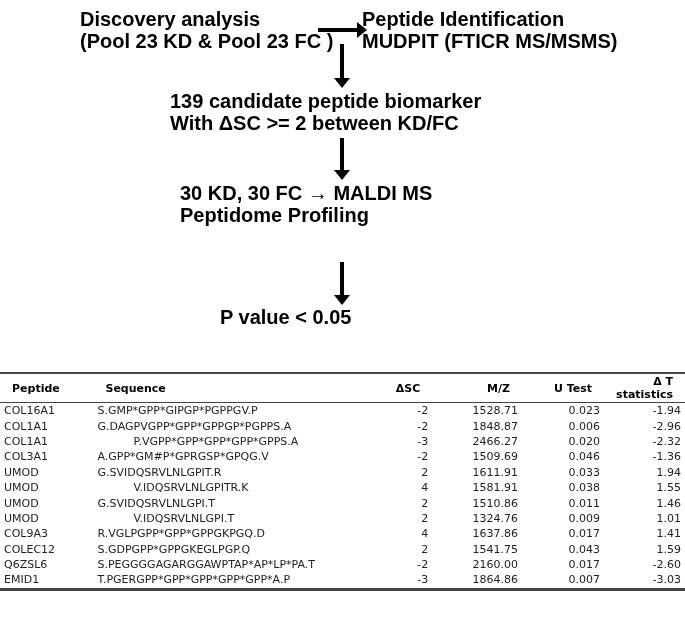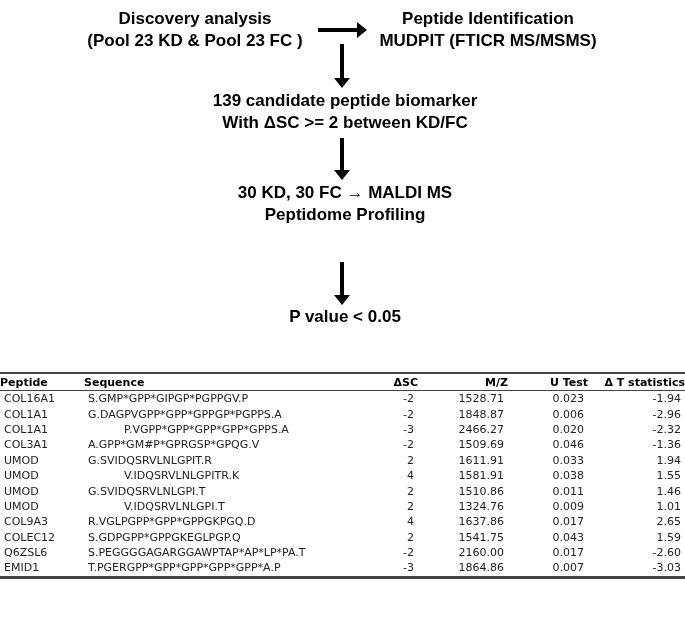--- a/index.html
+++ b/index.html
@@ -1,23 +1,23 @@
 <!DOCTYPE html>
 <html><head>
 <meta charset="utf-8">
 <style>
   html, body { margin: 0; padding: 0; background: #ffffff; }
   body { width: 685px; height: 630px; position: relative; overflow: hidden; color: #000; }
   .flow-text {
     position: absolute;
     font-family: "Liberation Sans", sans-serif;
     font-weight: bold;
-    font-size: 17px;
+    font-size: 20px;
     line-height: 22px;
-    text-align: center;
+    text-align: left;
     white-space: nowrap;
   }
   .arrow-v { position: absolute; width: 4px; background: #000; }
   .arrow-v::after {
     content: ""; position: absolute; left: -6px; bottom: -9px;
     border-left: 8px solid transparent; border-right: 8px solid transparent;
     border-top: 10px solid #000;
   }
   .arrow-h { position: absolute; height: 4px; background: #000; }
   .arrow-h::after {
@@ -27,21 +27,21 @@
   }
   table.results {
     position: absolute; left: 0; top: 372px; width: 685px;
     border-collapse: collapse;
     font-family: "DejaVu Sans", sans-serif;
     font-size: 11px;
     border-top: 2px solid #444;
     border-bottom: 3px solid #444;
   }
   table.results th {
-    font-weight: bold; text-align: left; padding: 1px 0; height: 14px;
+    font-weight: bold; text-align: left; padding: 1px 12px; height: 14px;
     border-bottom: 1px solid #444;
   }
   table.results td { padding: 0 4px; height: 15.4px; color: #222; white-space: nowrap; }
   table.results .c { text-align: right; }
   .col-peptide { width: 84px; }
   .col-seq { width: 262px; }
   .col-dsc { width: 72px; }
   .col-mz { width: 90px; }
   .col-u { width: 80px; }
   .indent { padding-left: 40px !important; }
@@ -156,21 +156,21 @@
         <td class="c">1324.76</td>
         <td class="c">0.009</td>
         <td class="c">1.01</td>
       </tr>
       <tr>
         <td>COL9A3</td>
         <td>R.VGLPGPP*GPP*GPPGKPGQ.D</td>
         <td class="c">4</td>
         <td class="c">1637.86</td>
         <td class="c">0.017</td>
-        <td class="c">2.65</td>
+        <td class="c">1.41</td>
       </tr>
       <tr>
         <td>COLEC12</td>
         <td>S.GDPGPP*GPPGKEGLPGP.Q</td>
         <td class="c">2</td>
         <td class="c">1541.75</td>
         <td class="c">0.043</td>
         <td class="c">1.59</td>
       </tr>
       <tr>

